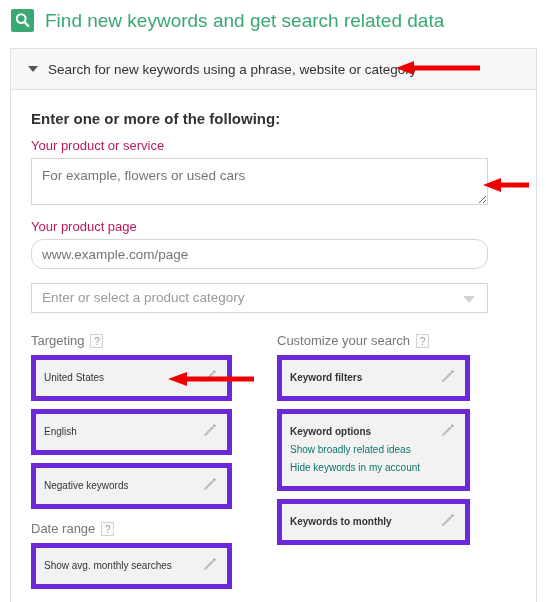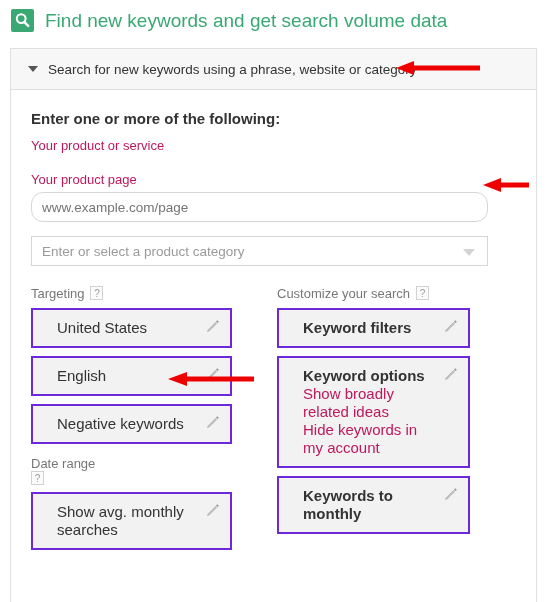--- a/index.html
+++ b/index.html
@@ -115,21 +115,21 @@
   .selectbox {
     box-sizing: border-box;
     width: 457px;
     height: 30px;
     border: 1px solid #d6d6d6;
     background: #fff;
     font-size: 13.5px;
     color: #9a9a9a;
     padding: 6px 10px;
     display: flex;
-    align-items: center;
+    align-items: flex-start;
     position: relative;
   }
   .selectbox .caret {
     position: absolute;
     right: 12px;
     top: 12px;
     width: 0; height: 0;
     border-left: 6px solid transparent;
     border-right: 6px solid transparent;
     border-top: 7px solid #d4d4d4;
@@ -139,21 +139,21 @@
   .two-col {
     display: flex;
     margin-top: 20px;
     padding-left: 20px;
   }
   .col-left  { width: 214px; flex: 0 0 auto; }
   .col-right { width: 200px; flex: 0 0 auto; margin-left: 32px; }
 
   .section-head {
     display: flex;
-    align-items: flex-start;
+    align-items: center;
     font-size: 13px;
     color: #777;
     margin-bottom: 7px;
   }
   .section-head .lbl { margin-right: 6px; }
   .help-q {
     display: inline-block;
     width: 13px;
     height: 14px;
     line-height: 13px;
@@ -161,32 +161,32 @@
     border: 1px solid #d2d2d2;
     background: #fbfbfb;
     color: #9b9b9b;
     font-size: 10px;
     box-sizing: border-box;
   }
 
   .opt-box {
     position: relative;
     background: #f2f2f2;
-    border: 2px solid #6d28d9;
-    box-sizing: border-box;
-    padding: 9px 34px 9px 24px;
+    border: 5px solid #6d28d9;
+    box-sizing: border-box;
+    padding: 9px 34px 9px 8px;
     margin-bottom: 8px;
-    font-size: 15px;
+    font-size: 10px;
     color: #333;
     line-height: 18px;
   }
   .opt-box.wide  { width: 201px; }
   .opt-box.rcol  { width: 193px; }
   .opt-box .title-b { font-weight: bold; }
-  .opt-box .sub { color: #be185d; margin-top: 12px; }
+  .opt-box .sub { color: #0f766e; margin-top: 12px; }
 
   .pencil {
     position: absolute;
     top: 9px;
     right: 10px;
     width: 14px;
     height: 14px;
   }
 
   
@@ -199,36 +199,37 @@
 </head>
 <body>
 
 <div class="page-header">
   <span class="kp-icon">
     <svg width="23" height="23" viewBox="0 0 23 23">
       <circle cx="10.2" cy="9.6" r="4.4" fill="none" stroke="#ffffff" stroke-width="2"></circle>
       <line x1="13.4" y1="13.1" x2="17.2" y2="16.9" stroke="#ffffff" stroke-width="2.4" stroke-linecap="round"></line>
     </svg>
   </span>
-  <span class="page-title">Find new keywords and get search volume data</span>
+  <span class="page-title">Find new keywords and get search related data</span>
 </div>
 
 <div class="panel">
 
   <div class="panel-bar">
     <span class="tri-down"></span>
     <span class="panel-bar-label">Search for new keywords using a phrase, website or category</span>
   </div>
 
   <div class="panel-body">
 
     <div class="form-col">
       <p class="lead">Enter one or more of the following:</p>
 
       <p class="field-label">Your product or service</p>
+      <textarea class="txtbox tall" placeholder="For example, flowers or used cars" style=""></textarea>
 
       <div class="field-gap"></div>
 
       <p class="field-label">Your product page</p>
       <input class="txtbox one" type="text" placeholder="www.example.com/page" style="">
 
       <div class="field-gap"></div>
 
       <div class="selectbox">
         <span>Enter or select a product category</span>
@@ -269,21 +270,21 @@
         <div class="opt-box wide">
           <span>Negative keywords</span>
           <span class="pencil">
             <svg width="14" height="14" viewBox="0 0 14 14">
               <path d="M1.5 11 L9.4 3.1 L11 4.7 L3.1 12.6 L1 13 Z" fill="#bdbdbd"></path>
               <path d="M9.9 2.6 L11.3 1.2 L12.9 2.8 L11.5 4.2 Z" fill="#9e9e9e"></path>
             </svg>
           </span>
         </div>
 
-        <div class="section-head" style="margin-top:12px;flex-direction:column;">
+        <div class="section-head" style="margin-top:12px;">
           <span class="lbl">Date range</span>
           <span class="help-q">?</span>
         </div>
 
         <div class="opt-box wide">
           <span>Show avg. monthly searches</span><br>
           
           <span class="pencil">
             <svg width="14" height="14" viewBox="0 0 14 14">
               <path d="M1.5 11 L9.4 3.1 L11 4.7 L3.1 12.6 L1 13 Z" fill="#bdbdbd"></path>

